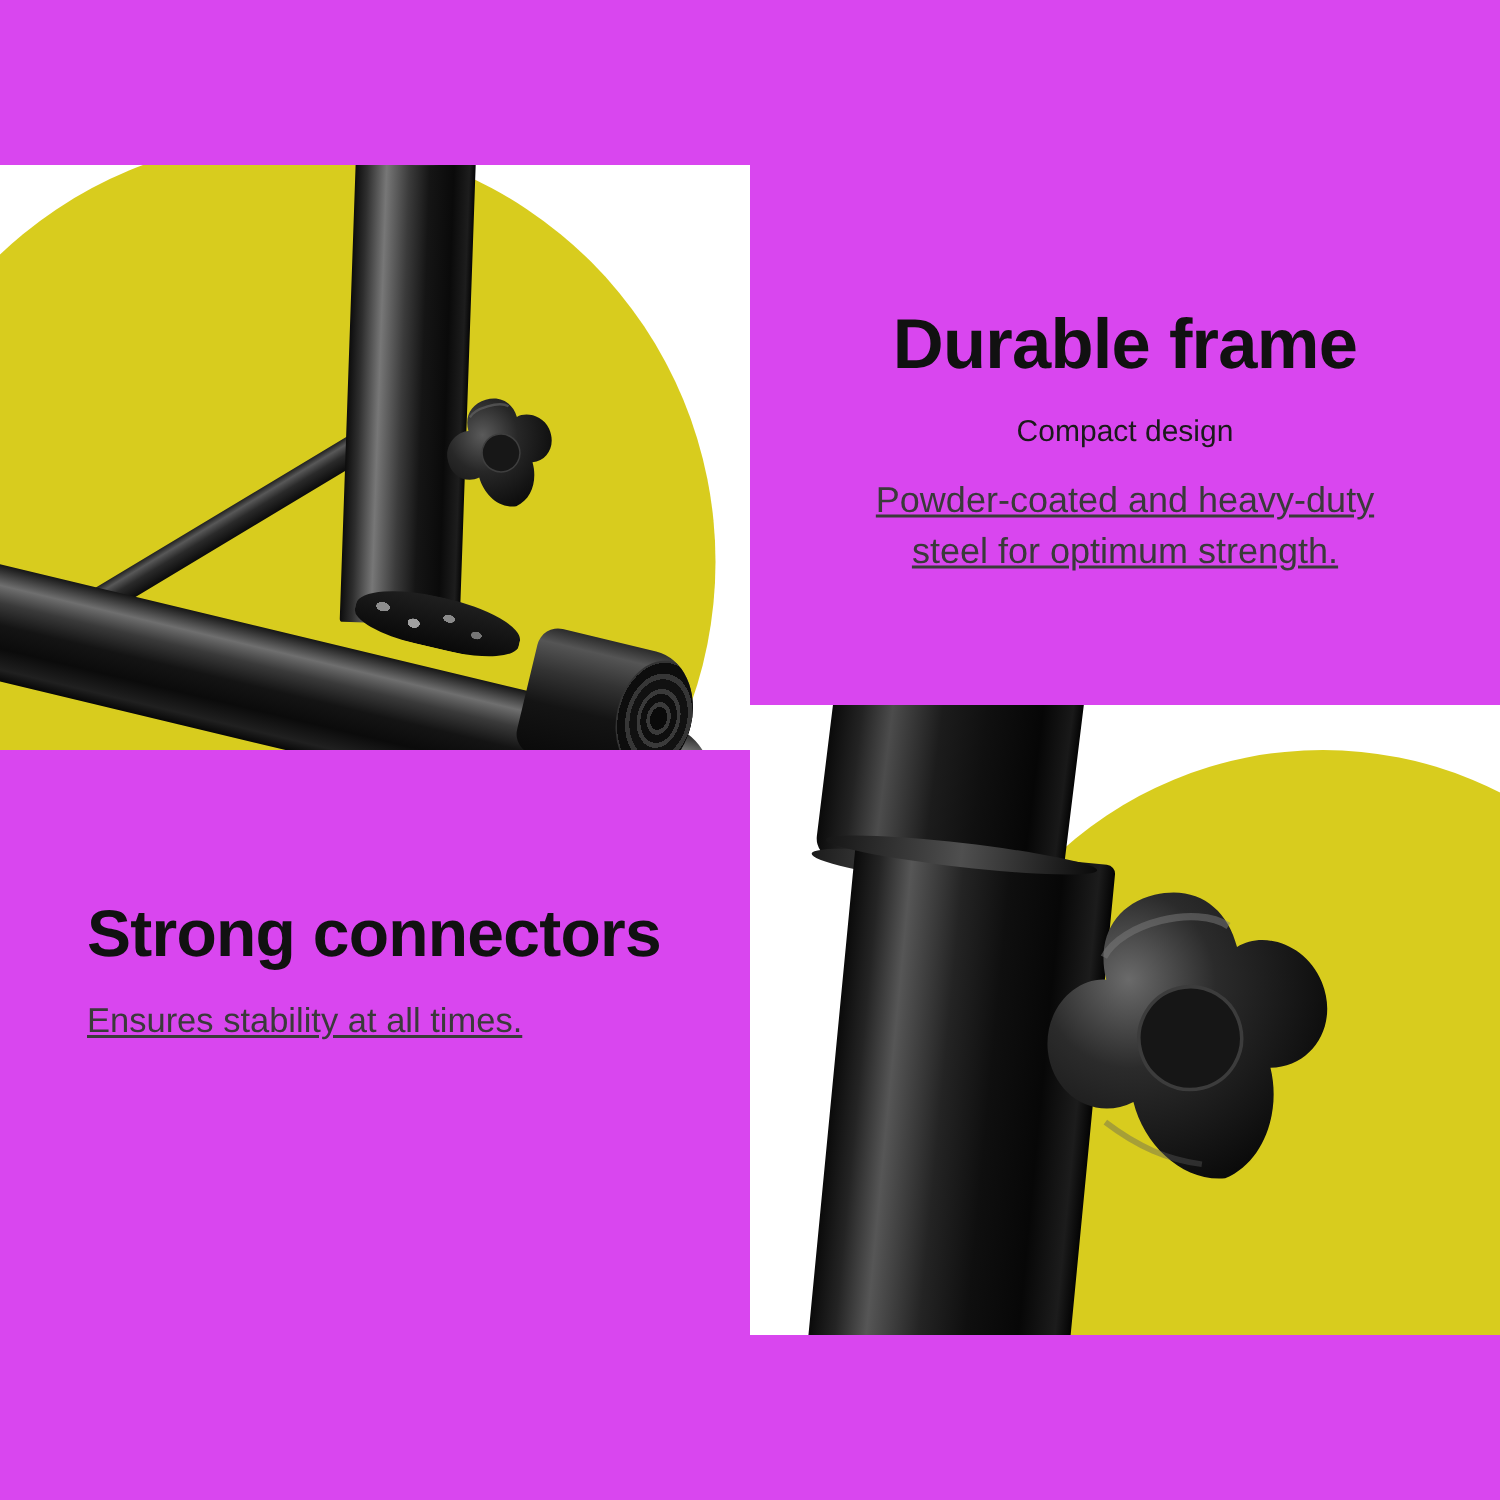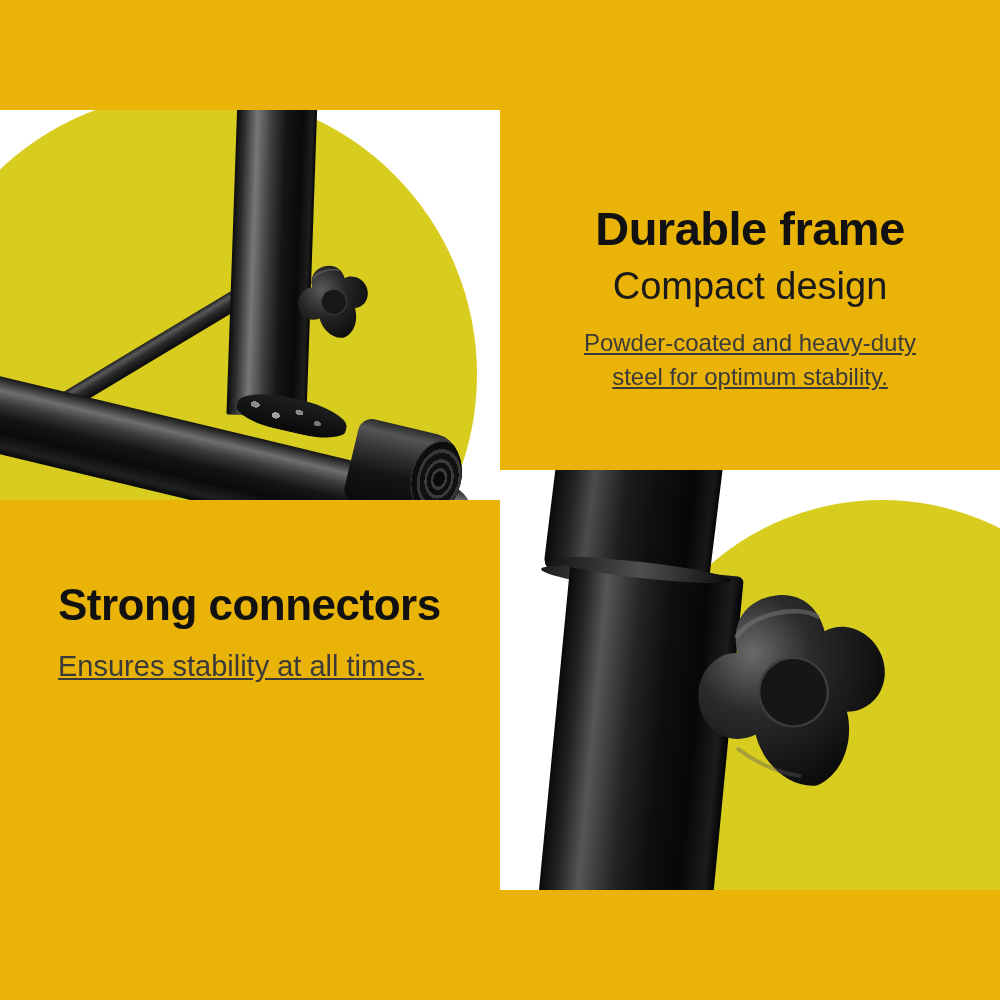--- a/index.html
+++ b/index.html
@@ -6,21 +6,21 @@
   * { margin:0; padding:0; box-sizing:border-box; }
   html, body {
     width:1000px; height:1000px;
     background:#ffffff;
     font-family:"Liberation Sans", sans-serif;
     overflow:hidden;
   }
   .canvas {
     position:relative;
     width:1000px; height:1000px;
-    background:#eab308;
+    background:#d946ef;
   }
 
   
   .panel { position:absolute; }
 
   
   #photo-tl {
     left:0; top:110px; width:500px; height:390px;
     overflow:hidden;
     background:#ffffff;
@@ -181,47 +181,47 @@
   .knob svg { width:100%; height:100%; display:block; }
 
   
   .text-panel { position:absolute; }
 
   #text-tr {
     left:520px; top:205px; width:460px;
     text-align:center;
   }
   #text-bl {
-    left:58px; top:582px; width:430px;
+    left:58px; top:600px; width:430px;
     text-align:left;
   }
   .headline {
     font-weight:bold;
     color:#111111;
     letter-spacing:-0.5px;
     line-height:1.04;
   }
   #text-tr .headline { font-size:47px; }
   #text-bl .headline { font-size:44px; }
 
   .subhead {
     font-weight:normal;
     color:#1a1a1a;
     line-height:1.25;
   }
-  #text-tr .subhead { font-size:38px; margin-top:9px; }
+  #text-tr .subhead { font-size:20px; margin-top:22px; }
   #text-bl .subhead { font-size:30px; margin-top:7px; }
 
   .body-text {
     font-weight:300;
     color:#3a3a3a;
     line-height:1.42;
   }
   #text-tr .body-text { font-size:24px; margin-top:16px; }
-  #text-bl .body-text { font-size:29px; margin-top:18px; }
+  #text-bl .body-text { font-size:23px; margin-top:18px; }
   .body-text span { display:block;text-decoration:underline; }
 </style>
 </head>
 <body>
 
 <div class="canvas">
 
   <div class="panel" id="photo-tl">
     <div class="yellow-disc"></div>
 
@@ -256,21 +256,21 @@
         <path d="M34 16 C40 10 60 10 66 16" fill="none" stroke="#6e6e6e" stroke-width="2" opacity="0.55"></path>
       </svg>
     </div>
   </div>
 
   <div class="text-panel" id="text-tr">
     <div class="headline">Durable frame</div>
     <div class="subhead">Compact design</div>
     <div class="body-text">
       <span>Powder-coated and heavy-duty</span>
-      <span>steel for optimum stability.</span>
+      <span>steel for optimum strength.</span>
     </div>
   </div>
 
   <div class="text-panel" id="text-bl">
     <div class="headline">Strong connectors</div>
     <div class="body-text">
       <span>Ensures stability at all times.</span>
     </div>
   </div>
 

